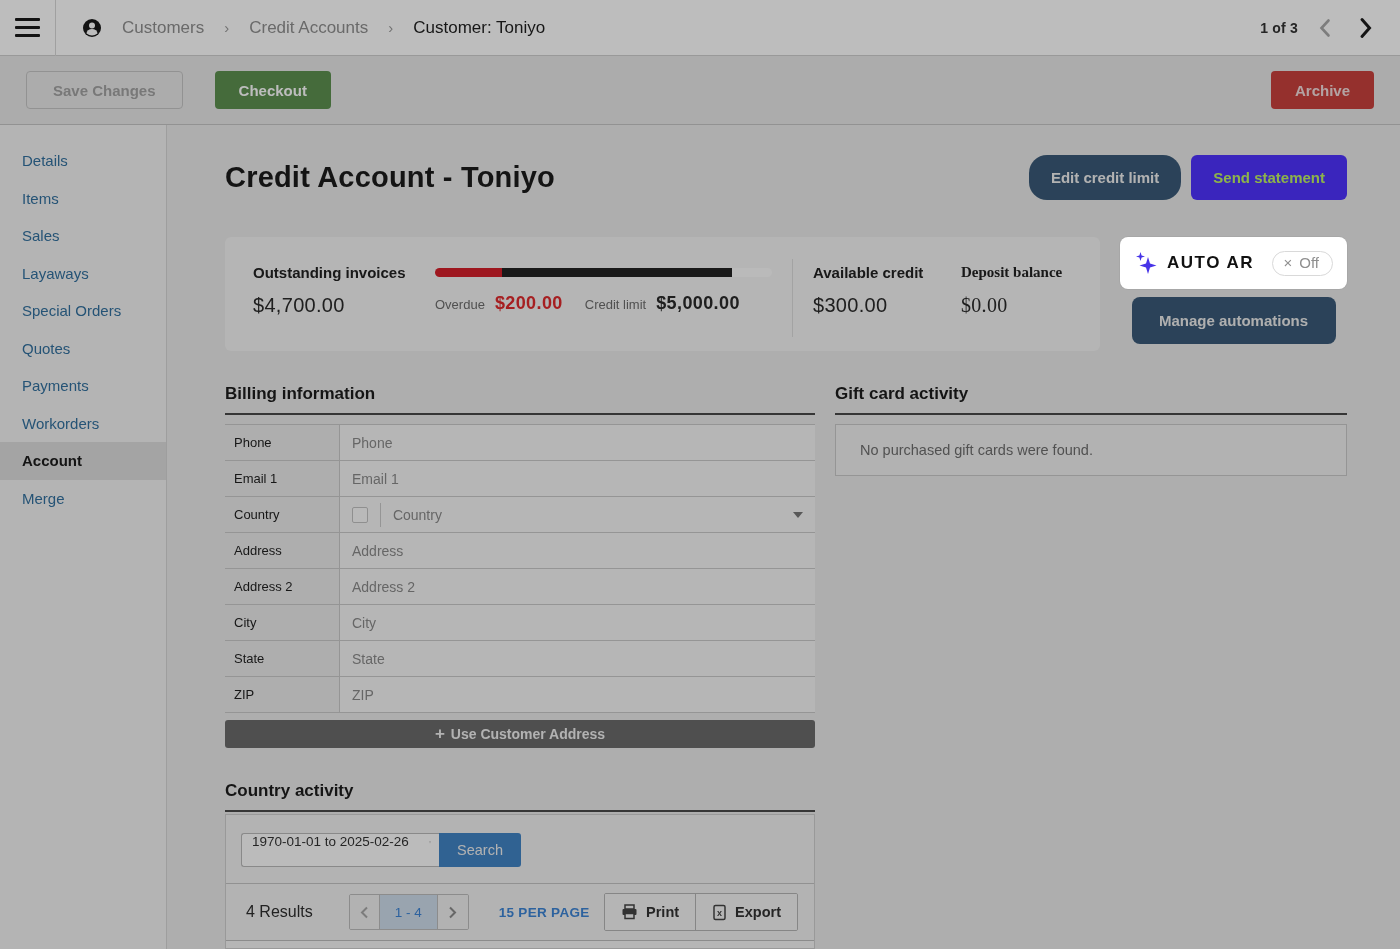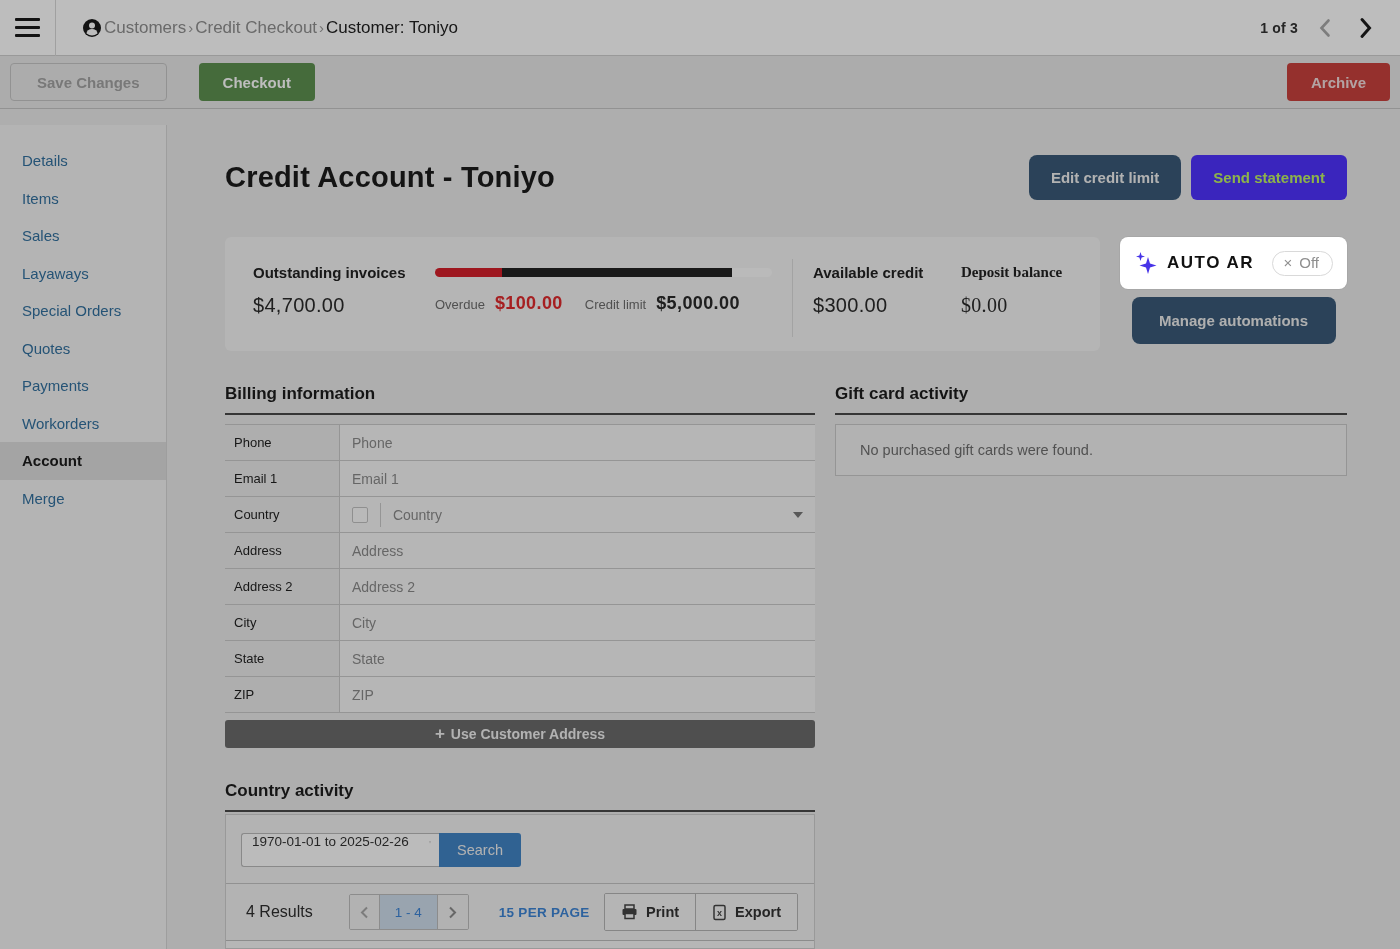--- a/index.html
+++ b/index.html
@@ -5,52 +5,52 @@
   * { margin:0; padding:0; box-sizing:border-box; }
   html,body { width:1400px; height:949px; overflow:hidden; background:#ebebeb;
     font-family:"Liberation Sans","DejaVu Sans",sans-serif; }
 
   
   .topbar { position:absolute; left:0; top:0; width:1400px; height:56px; background:#fff;
     border-bottom:1px solid #cfcfcf; display:flex; align-items:center; }
   .hamburger { width:56px; height:56px; display:flex; flex-direction:column; justify-content:center;
     align-items:center; gap:5px; cursor:pointer; border-right:1px solid #d8d8d8; }
   .hamburger span { display:block; width:25px; height:3px; background:#1a1a1a; border-radius:1px; }
-  .crumb-wrap { display:flex; align-items:center; gap:2px; margin-left:26px; font-size:17px; }
+  .crumb-wrap { display:flex; align-items:center; gap:20px; margin-left:26px; font-size:17px; }
   .crumb { color:#8f8f8f; }
   .crumb-sep { color:#9a9a9a; font-size:15px; }
   .crumb-current { color:#1f1f1f; }
   .topbar-right { margin-left:auto; display:flex; align-items:center; gap:14px; padding-right:22px; }
   .pager-count { font-size:14px; font-weight:700; color:#333; letter-spacing:.2px; }
   .chev { width:26px; height:26px; display:flex; align-items:center; justify-content:center; cursor:pointer; }
 
   
-  .toolbar { position:absolute; left:0; top:56px; width:1400px; height:53px; background:#e9e9e9;
-    border-bottom:1px solid #c6c6c6; display:flex; align-items:center; padding:0 10px; }
+  .toolbar { position:absolute; left:0; top:56px; width:1400px; height:69px; background:#e9e9e9;
+    border-bottom:1px solid #c6c6c6; display:flex; align-items:center; padding:0 26px; }
   .btn { border:none; border-radius:4px; font-family:inherit; font-size:15px; font-weight:700;
     cursor:pointer; }
   .btn-save { height:38px; padding:0 26px; background:transparent; border:1px solid #c6c6c6;
     color:#a3a3a3; cursor:default; }
   .btn-checkout { height:38px; padding:0 24px; background:#5d9150; color:#fff; margin-left:32px; }
   .btn-archive { height:38px; padding:0 24px; background:#c9423d; color:#f2dcdc; margin-left:auto; }
 
   
   .sidebar { position:absolute; left:0; top:125px; width:167px; bottom:0; background:#f3f3f3;
     border-right:1px solid #d6d6d6; padding-top:17px; }
   .side-item { height:37.5px; display:flex; align-items:center; padding-left:22px;
     font-size:15px; color:#33719f; cursor:pointer; }
   .side-item.active { background:#dedede; color:#1c1c1c; font-weight:700; }
 
   
   .content { position:absolute; left:167px; top:125px; right:0; bottom:0;
     padding:0 53px 0 58px; background:#ebebeb; }
   .page-header { margin-top:30px; display:flex; align-items:center; }
   .page-title { font-size:29px; font-weight:700; color:#1b1b1b; letter-spacing:.2px; }
   .hdr-buttons { margin-left:auto; display:flex; gap:10px; }
-  .btn-editlimit { height:45px; padding:0 22px; background:#3a5a78; color:#f0f0f0; border-radius:8px; }
+  .btn-editlimit { height:45px; padding:0 22px; background:#3a5a78; color:#f0f0f0; border-radius:18px; }
   .btn-sendstmt { height:45px; padding:0 22px; background:#4f33ff; color:#bef264; border-radius:6px; }
 
   
   .summary-row { margin-top:37px; display:flex; align-items:flex-start; }
   .summary-box { width:875px; height:114px; background:#f4f4f4; border-radius:6px;
     display:flex; align-items:flex-start; padding:27px 0 0 28px; }
   .sum-label { font-size:15px; font-weight:700; color:#222; white-space:nowrap; }
   .sum-big { font-size:20px; color:#2a2a2a; margin-top:13px; letter-spacing:.3px; }
   .sum-col1 { width:182px; }
   .prog-col { width:337px; }
@@ -144,21 +144,21 @@
       <span></span>
   </div>
   <div class="crumb-wrap">
     <svg width="20" height="20" viewBox="0 0 20 20">
       <circle cx="10" cy="10" r="9" fill="#1a1a1a"></circle>
       <circle cx="10" cy="7.6" r="3" fill="#fff"></circle>
       <path d="M4.5 15.5 a5.5 4.6 0 0 1 11 0 a9 9 0 0 1 -11 0 Z" fill="#fff"></path>
     </svg>
     <span class="crumb">Customers</span>
     <span class="crumb-sep">›</span>
-    <span class="crumb">Credit Checkout</span>
+    <span class="crumb">Credit Accounts</span>
     <span class="crumb-sep">›</span>
     <span class="crumb-current">Customer: Toniyo</span>
   </div>
   <div class="topbar-right">
     <span class="pager-count">1 of 3</span>
     <span class="chev">
       <svg width="14" height="20" viewBox="0 0 14 20">
           <path d="M10.5 2.5 L3.5 10 L10.5 17.5" fill="none" stroke="#a9a9a9" stroke-width="2.6" stroke-linecap="round"></path>
         </svg>
     </span>
@@ -205,21 +205,21 @@
         <div class="sum-label">Outstanding invoices</div>
         <div class="sum-big">$4,700.00</div>
       </div>
       <div class="prog-col">
         <div class="progressbar">
           <div class="prog-red" style="width: 20%;"></div>
           <div class="prog-dark" style="width: 68%;"></div>
         </div>
         <div class="prog-legend">
           <span class="mini-label">Overdue</span>
-          <span class="money-red">$100.00</span>
+          <span class="money-red">$200.00</span>
           <span class="mini-label legend-gap">Credit limit</span>
           <span class="money-dark">$5,000.00</span>
         </div>
       </div>
       <div class="v-div"></div>
       <div class="sum-col3">
         <div class="sum-label">Available credit</div>
         <div class="sum-big">$300.00</div>
       </div>
       <div class="sum-col4">

